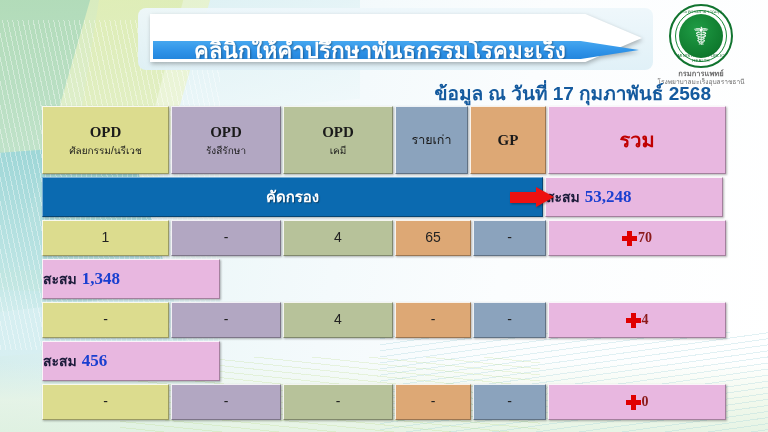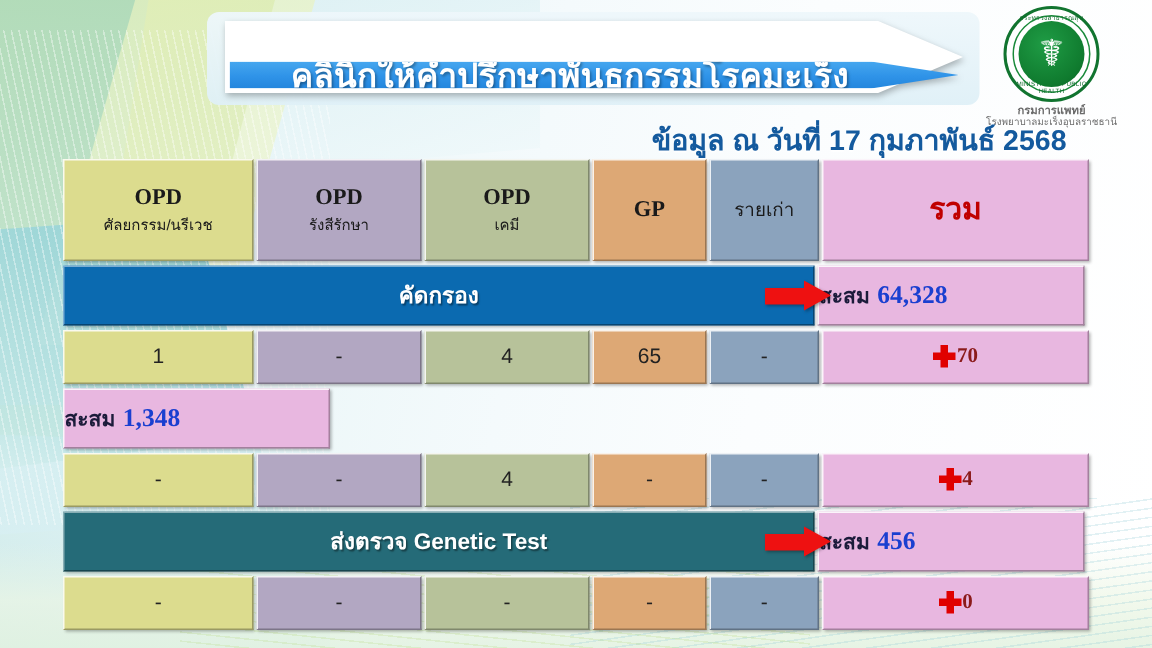--- a/index.html
+++ b/index.html
@@ -125,21 +125,21 @@
   .sum-value{font-size:17px;font-weight:bold;color:#1a3fd0;font-family:"Liberation Serif","DejaVu Serif",serif;}
 
   .arrow{position:absolute;right:-14px;top:50%;transform:translateY(-50%);
     width:46px;height:20px;z-index:5;
     filter:drop-shadow(1px 1px 1px rgba(0,0,0,.35));}
   .arrow .shaft{position:absolute;left:0;top:5px;width:28px;height:11px;background:#ee1111;}
   .arrow .head{position:absolute;left:26px;top:0;width:0;height:0;
     border-top:10px solid transparent;border-bottom:10px solid transparent;
     border-left:18px solid #ee1111;}
 
-  .plus-wrap{display:flex;align-items:center;justify-content:center;gap:1px;}
+  .plus-wrap{display:flex;align-items:flex-end;justify-content:center;gap:1px;}
   .plus{position:relative;width:15px;height:15px;}
   .plus::before,.plus::after{content:"";position:absolute;background:#e00000;}
   .plus::before{left:5px;top:0;width:5px;height:15px;}
   .plus::after{top:5px;left:0;height:5px;width:15px;}
   .plus-num{font-size:14px;font-weight:bold;color:#8b1a1a;
     font-family:"Liberation Serif","DejaVu Serif",serif;}
 </style>
 </head>
 <body>
 
@@ -190,39 +190,39 @@
       <span class="ln2">ศัลยกรรม/นรีเวช</span>
     </div>
     <div class="cell c2 hdr" style="background: rgb(178, 167, 194);">
       <span class="ln1">OPD</span>
       <span class="ln2">รังสีรักษา</span>
     </div>
     <div class="cell c3 hdr" style="background: rgb(183, 194, 154);">
       <span class="ln1">OPD</span>
       <span class="ln2">เคมี</span>
     </div>
+    <div class="cell c5 hdr" style="background: rgb(139, 163, 189);">
+      <span class="old">รายเก่า</span>
+    </div>
     <div class="cell c4 hdr" style="background: rgb(221, 168, 117);">
       <span class="gp">GP</span>
-    </div>
-    <div class="cell c5 hdr" style="background: rgb(139, 163, 189);">
-      <span class="old">รายเก่า</span>
     </div>
     <div class="cell ctot hdr-tot" style="background: rgb(232, 183, 224); color: rgb(192, 0, 0);">รวม</div>
   </div>
 
   <div class="bandrow">
     <div class="band" style="background: rgb(11, 106, 176);">คัดกรอง
       <div class="arrow">
         <div class="shaft"></div>
           <div class="head"></div>
       </div>
     </div>
     <div class="band-sum" style="background: rgb(232, 183, 224);">
       <span class="sum-label">สะสม</span>
-      <span class="sum-value">64,328</span>
+      <span class="sum-value">53,248</span>
     </div>
   </div>
   <div class="row">
     <div class="cell c1 dat" style="background: rgb(220, 220, 142);">1</div>
     <div class="cell c2 dat" style="background: rgb(178, 167, 194);">-</div>
     <div class="cell c3 dat" style="background: rgb(183, 194, 154);">4</div>
     <div class="cell c4 dat" style="background: rgb(221, 168, 117);">65</div>
     <div class="cell c5 dat" style="background: rgb(139, 163, 189);">-</div>
     <div class="cell ctot dat-tot" style="background: rgb(232, 183, 224);">
       <span class="plus-wrap">
@@ -246,26 +246,20 @@
     <div class="cell c5 dat" style="background: rgb(139, 163, 189);">-</div>
     <div class="cell ctot dat-tot" style="background: rgb(232, 183, 224);">
       <span class="plus-wrap">
         <span class="plus"></span>
         <span class="plus-num">4</span>
       </span>
     </div>
   </div>
 
   <div class="bandrow">
-    <div class="band" style="background: rgb(37, 107, 120);">ส่งตรวจ Genetic Test
-      <div class="arrow">
-        <div class="shaft"></div>
-          <div class="head"></div>
-      </div>
-    </div>
     <div class="band-sum" style="background: rgb(232, 183, 224);">
       <span class="sum-label">สะสม</span>
       <span class="sum-value">456</span>
     </div>
   </div>
   <div class="row">
     <div class="cell c1 dat" style="background: rgb(220, 220, 142);">-</div>
     <div class="cell c2 dat" style="background: rgb(178, 167, 194);">-</div>
     <div class="cell c3 dat" style="background: rgb(183, 194, 154);">-</div>
     <div class="cell c4 dat" style="background: rgb(221, 168, 117);">-</div>

